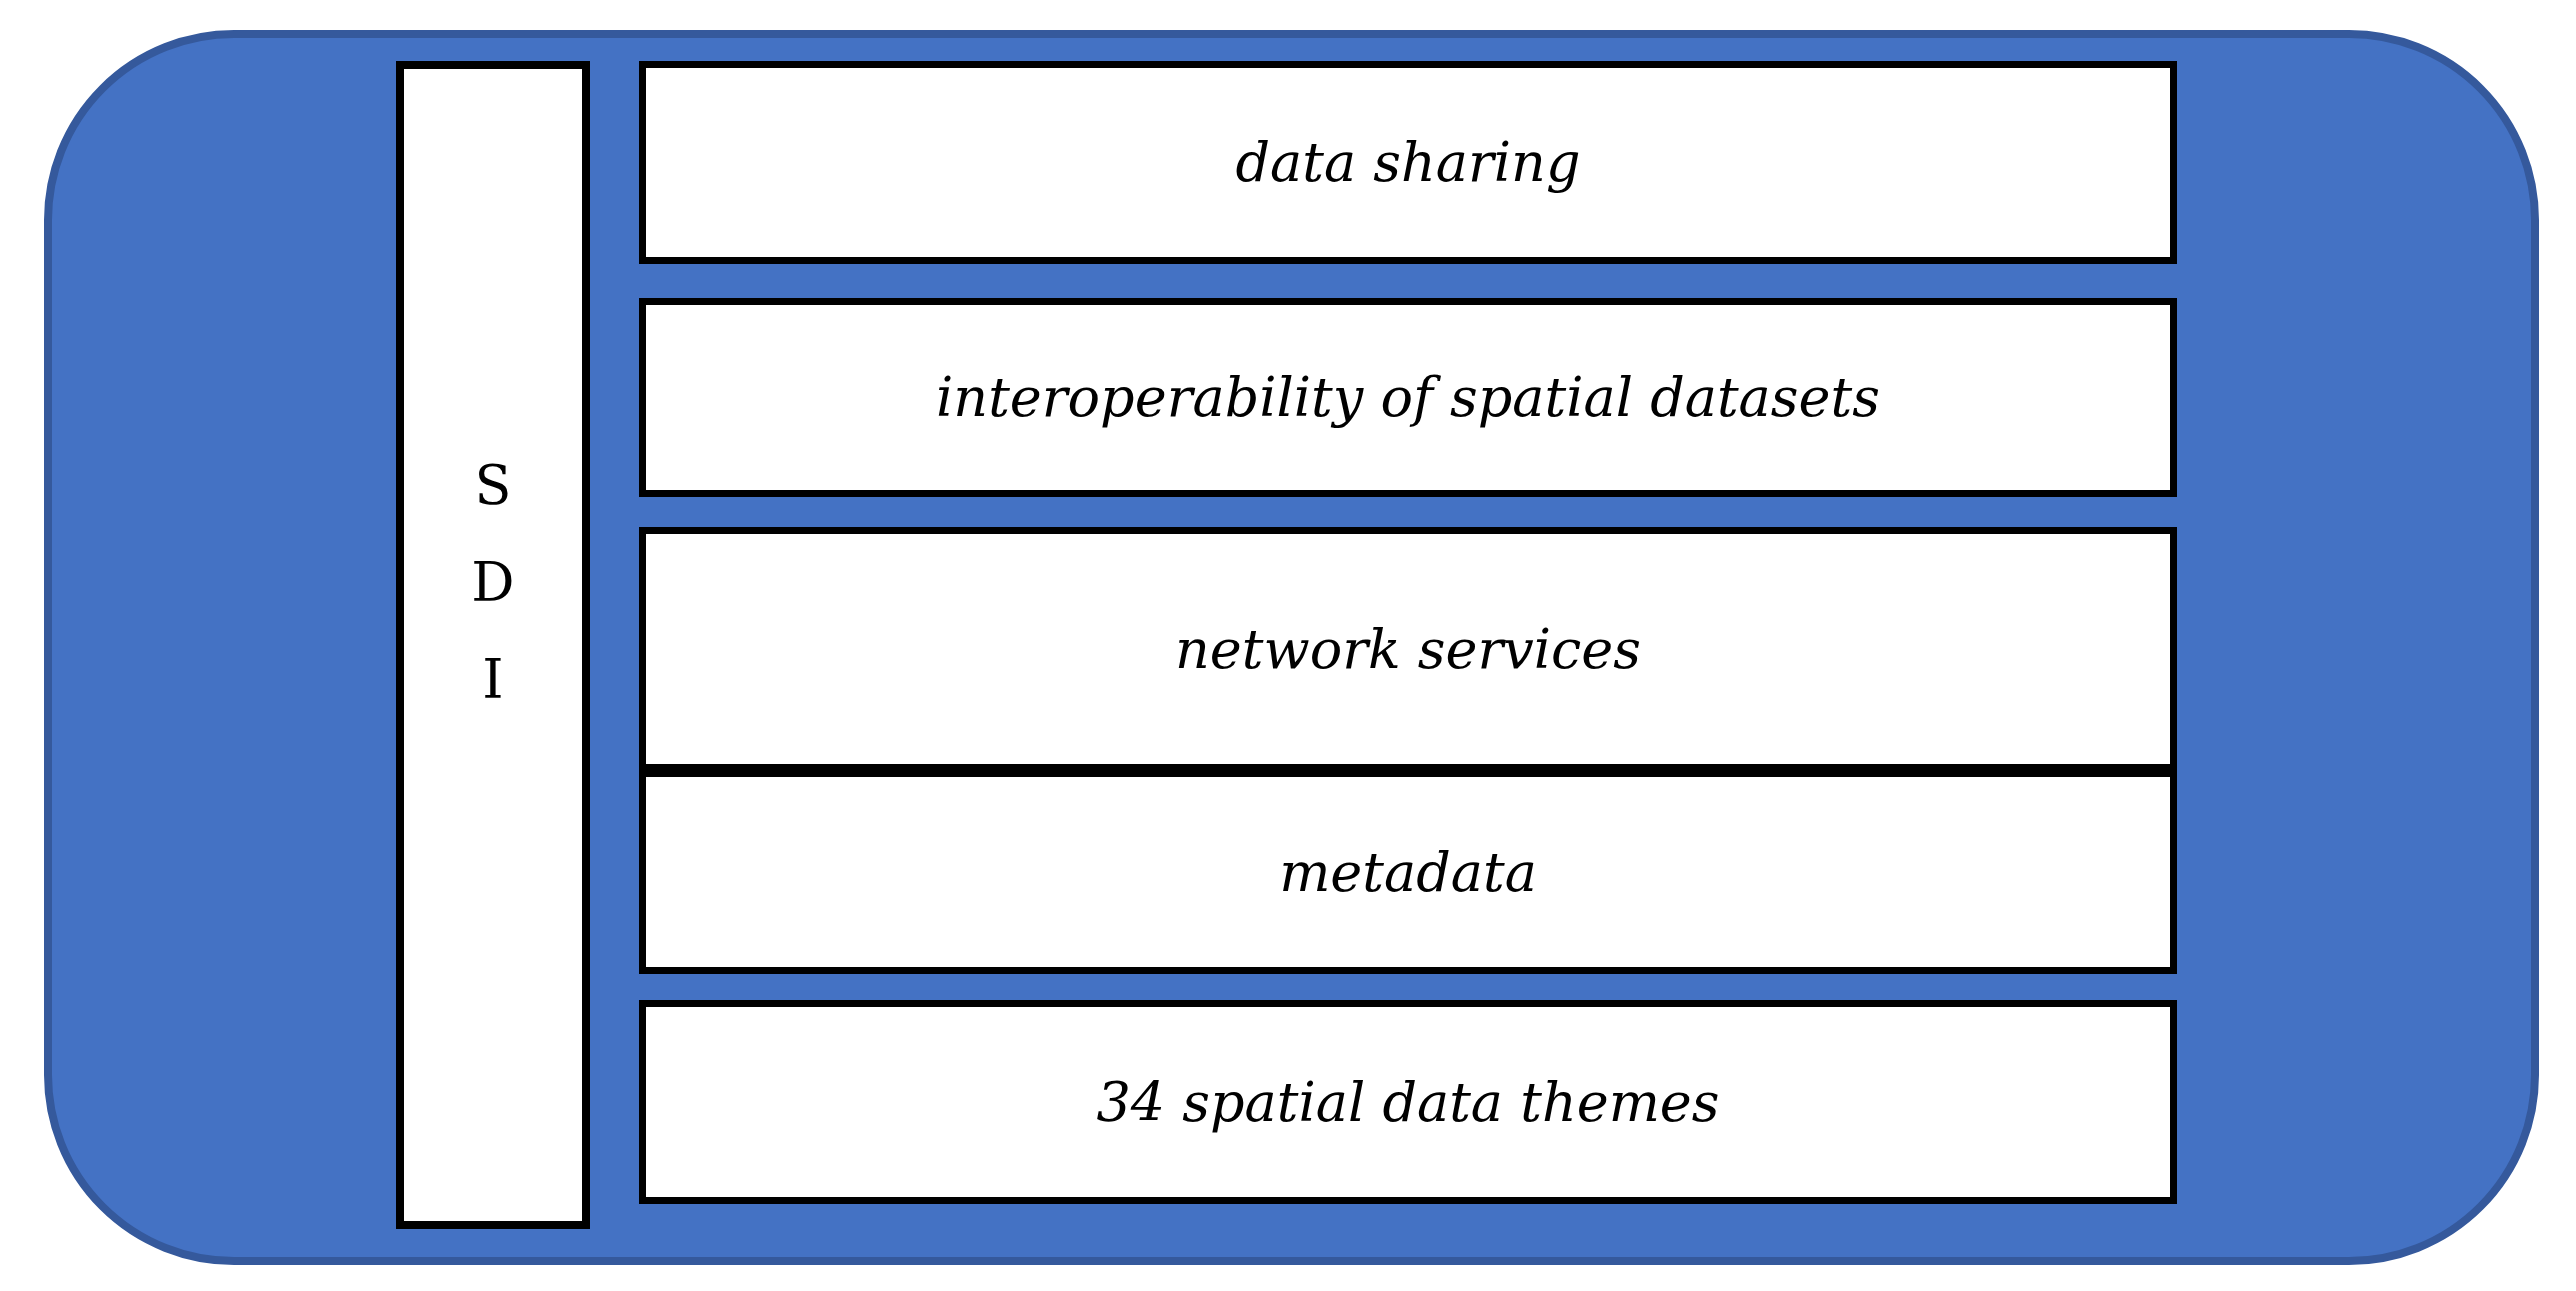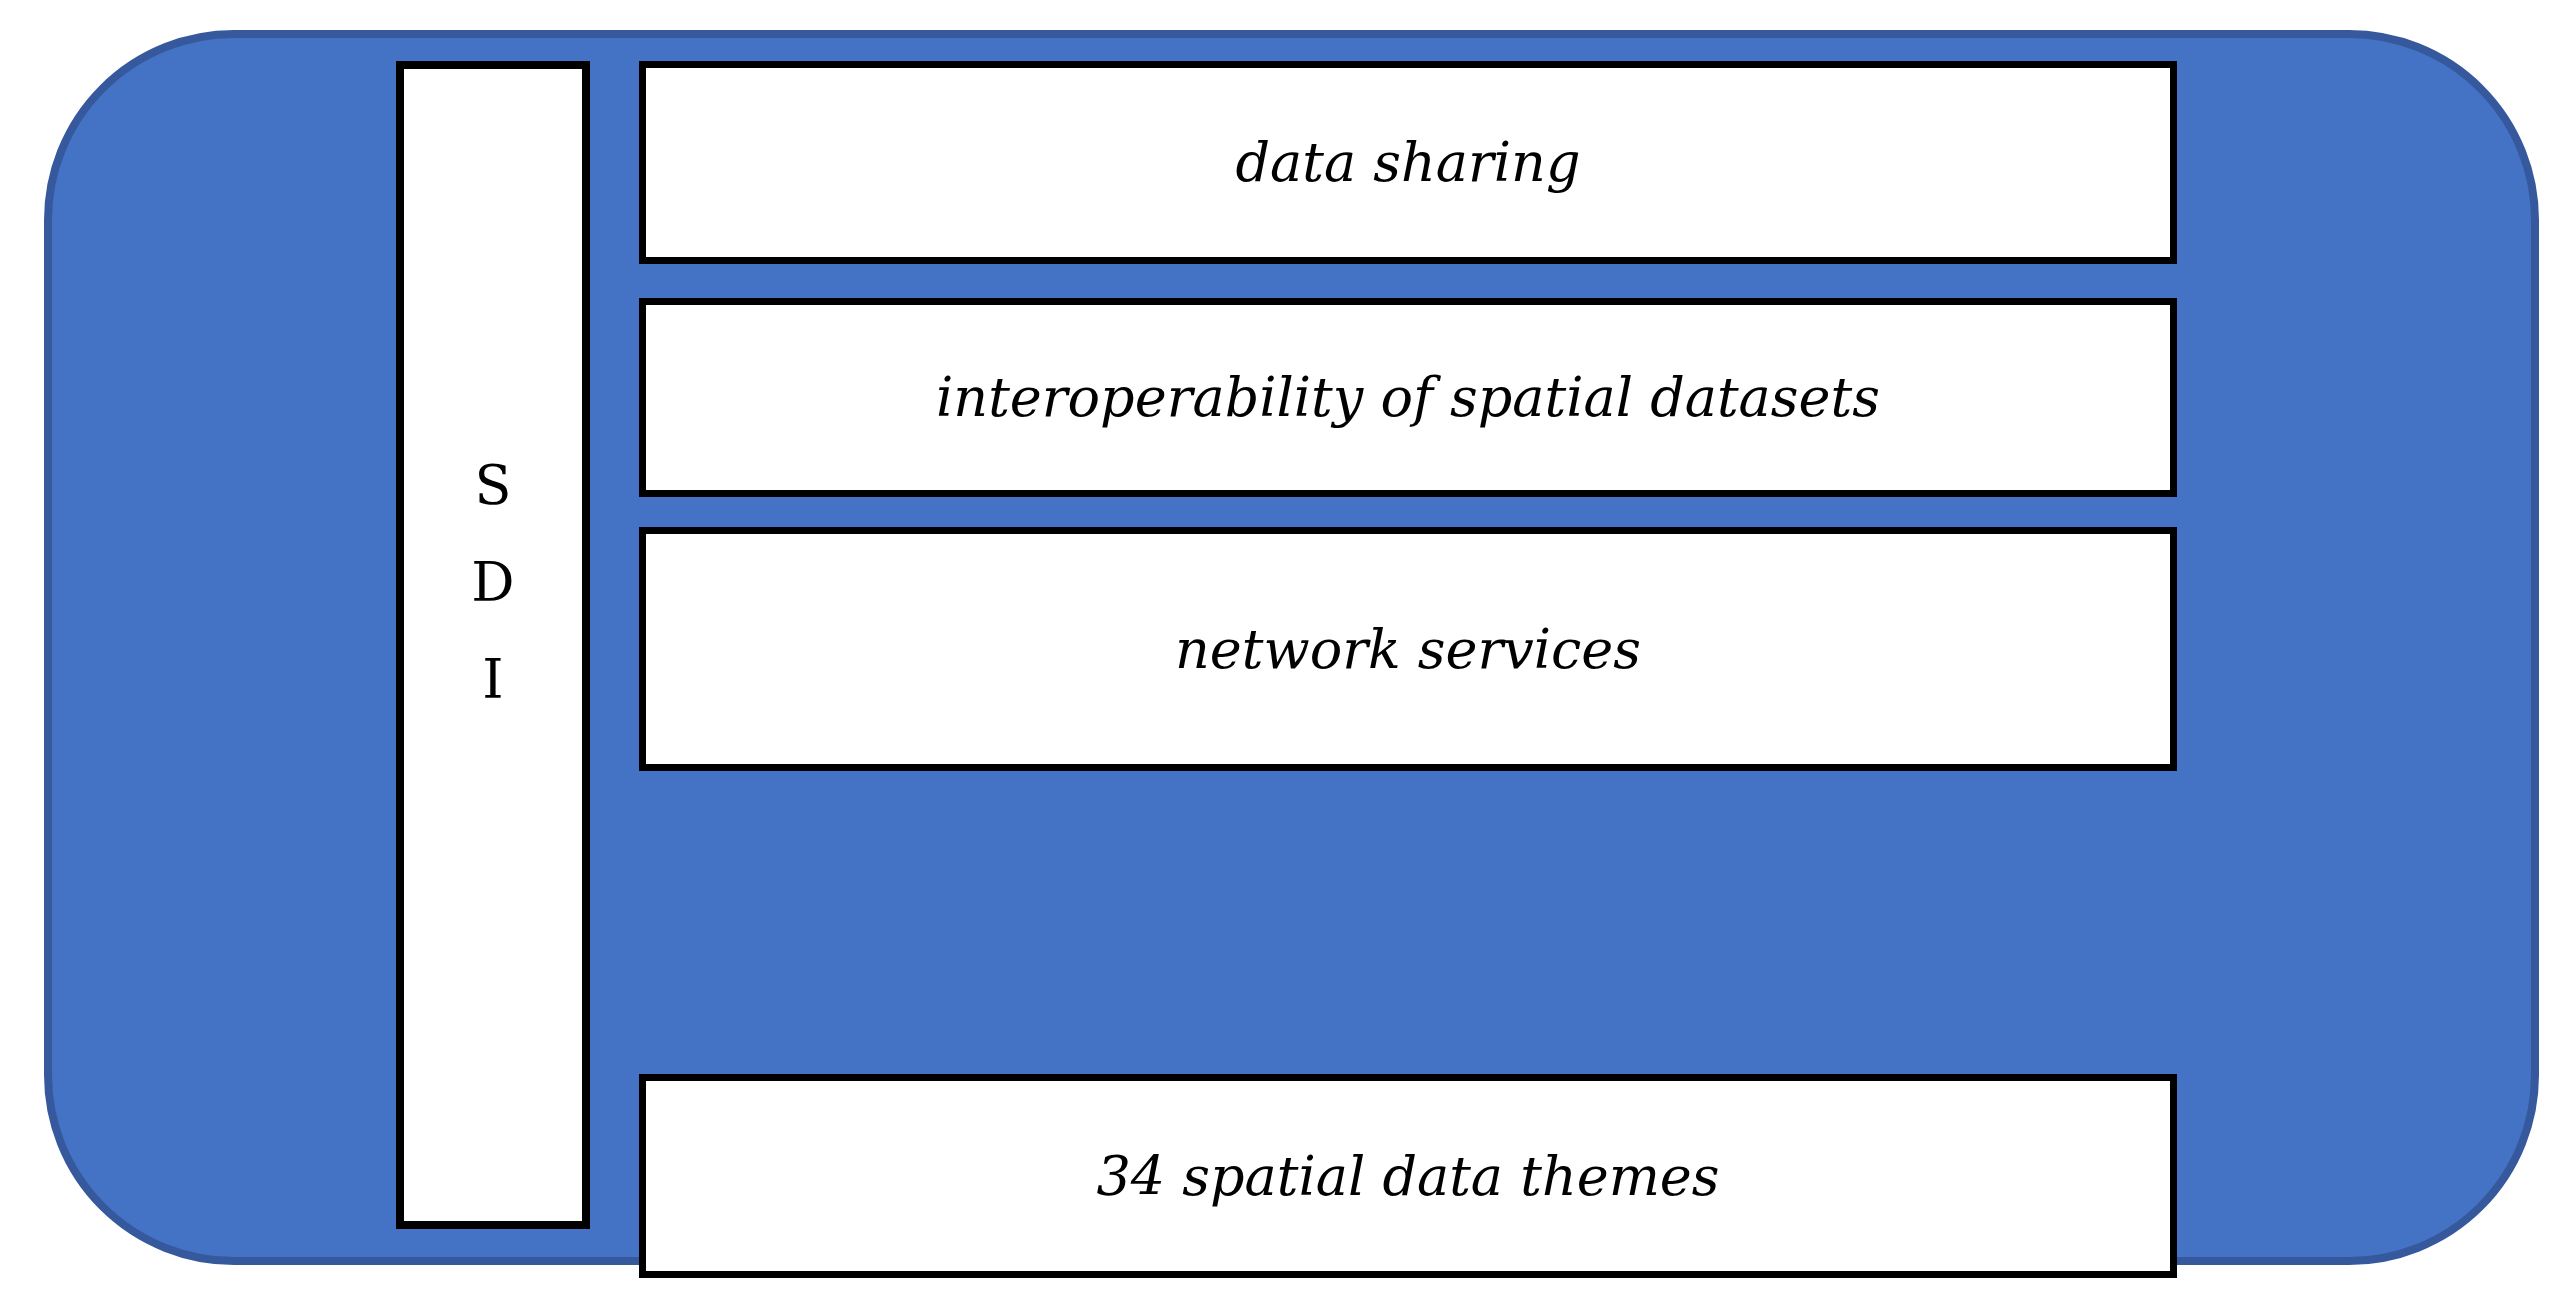--- a/index.html
+++ b/index.html
@@ -63,21 +63,21 @@
     border: 7.1px solid var(--box-stroke);
     display: flex;
     align-items: center;
     justify-content: center;
     font-size: 54px;
   }
   .layer-box.r0 { top: 61px;   height: 203px; }
   .layer-box.r1 { top: 298px;  height: 199px; }
   .layer-box.r2 { top: 527px;  height: 244px; }
   .layer-box.r3 { top: 770px;  height: 204px; }
-  .layer-box.r4 { top: 1074px; height: 204px; text-align: center; }
+  .layer-box.r4 { top: 1000px; height: 204px; text-align: center; }
   .layer-label { white-space: nowrap; font-style: italic; }
 </style>
 </head>
 <body>
 
 <div class="canvas">
   <div class="bg-shape"></div>
 
   <div class="sdi-box">
     <div class="sdi-letters">
@@ -89,17 +89,20 @@
 
   <div class="layer-box r0">
     <span class="layer-label">data sharing</span>
   </div>
   <div class="layer-box r1">
     <span class="layer-label">interoperability of spatial datasets</span>
   </div>
   <div class="layer-box r2">
     <span class="layer-label">network services</span>
   </div>
+  <div class="layer-box r3">
+    <span class="layer-label">metadata</span>
+  </div>
   <div class="layer-box r4">
     <span class="layer-label">34 spatial data themes</span>
   </div>
 </div>
 
 
 </body></html>

